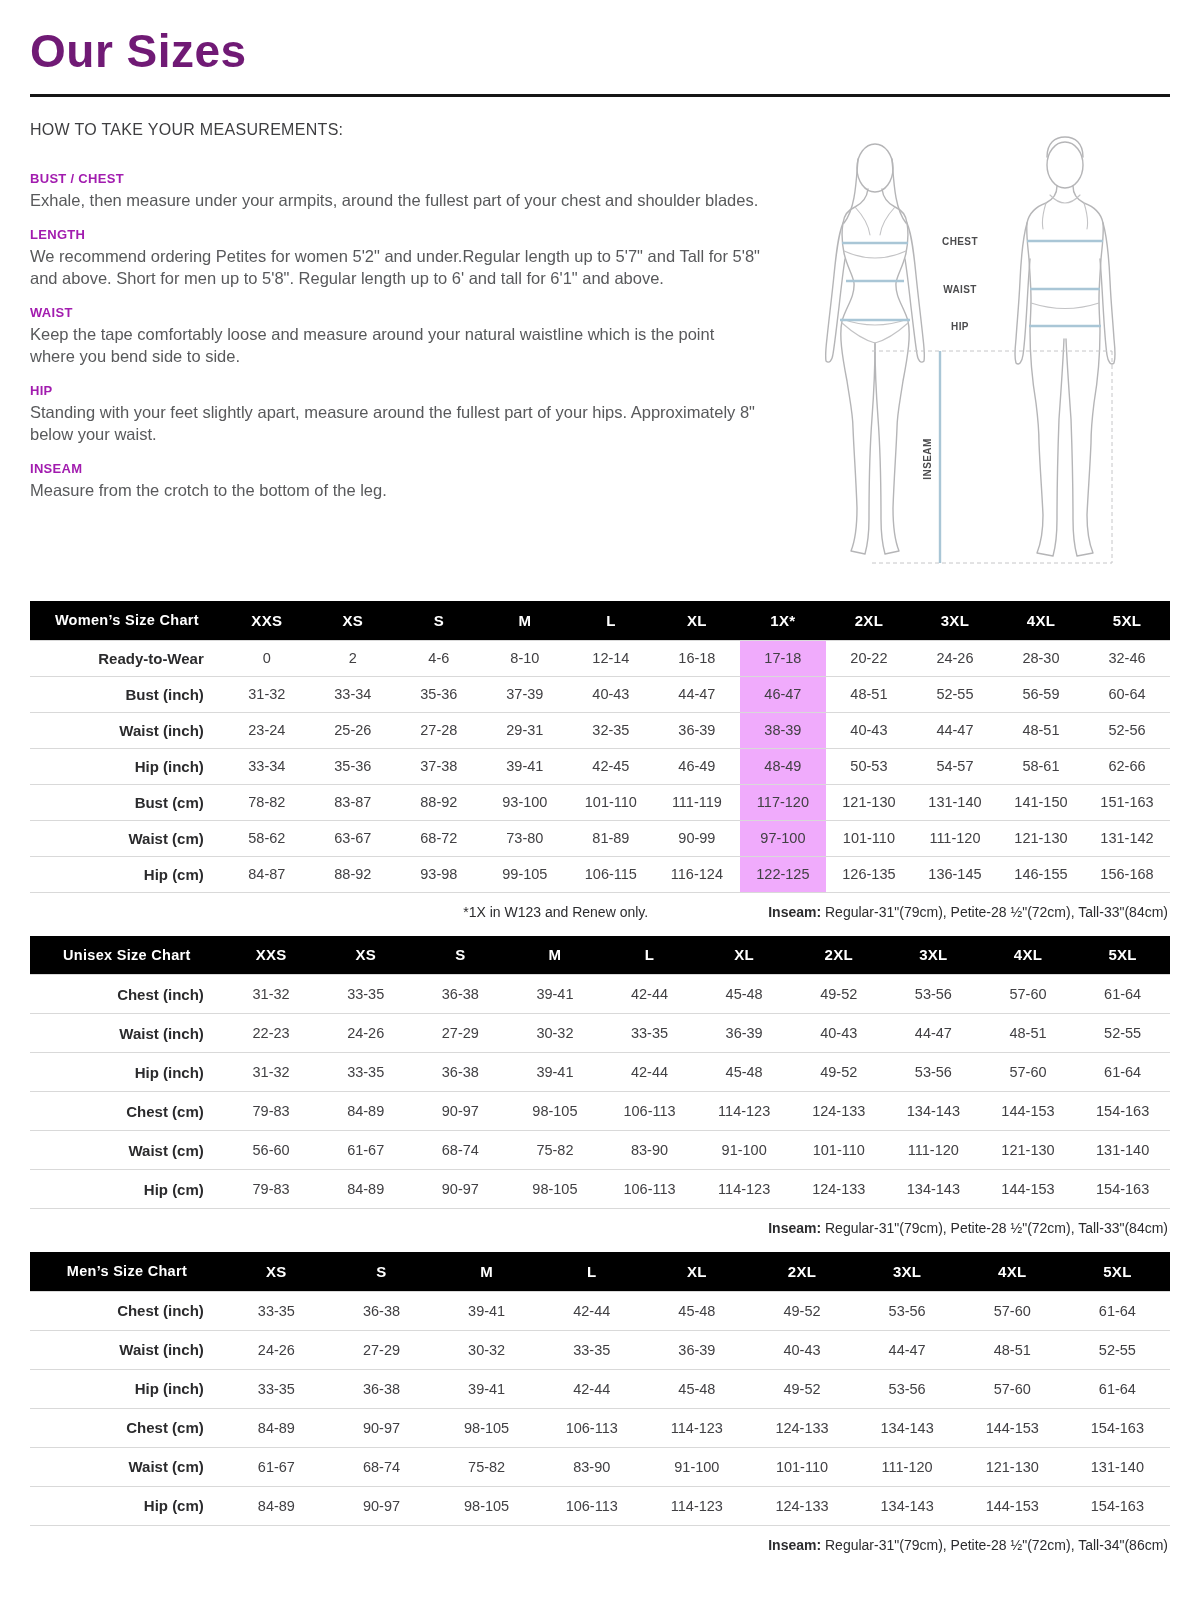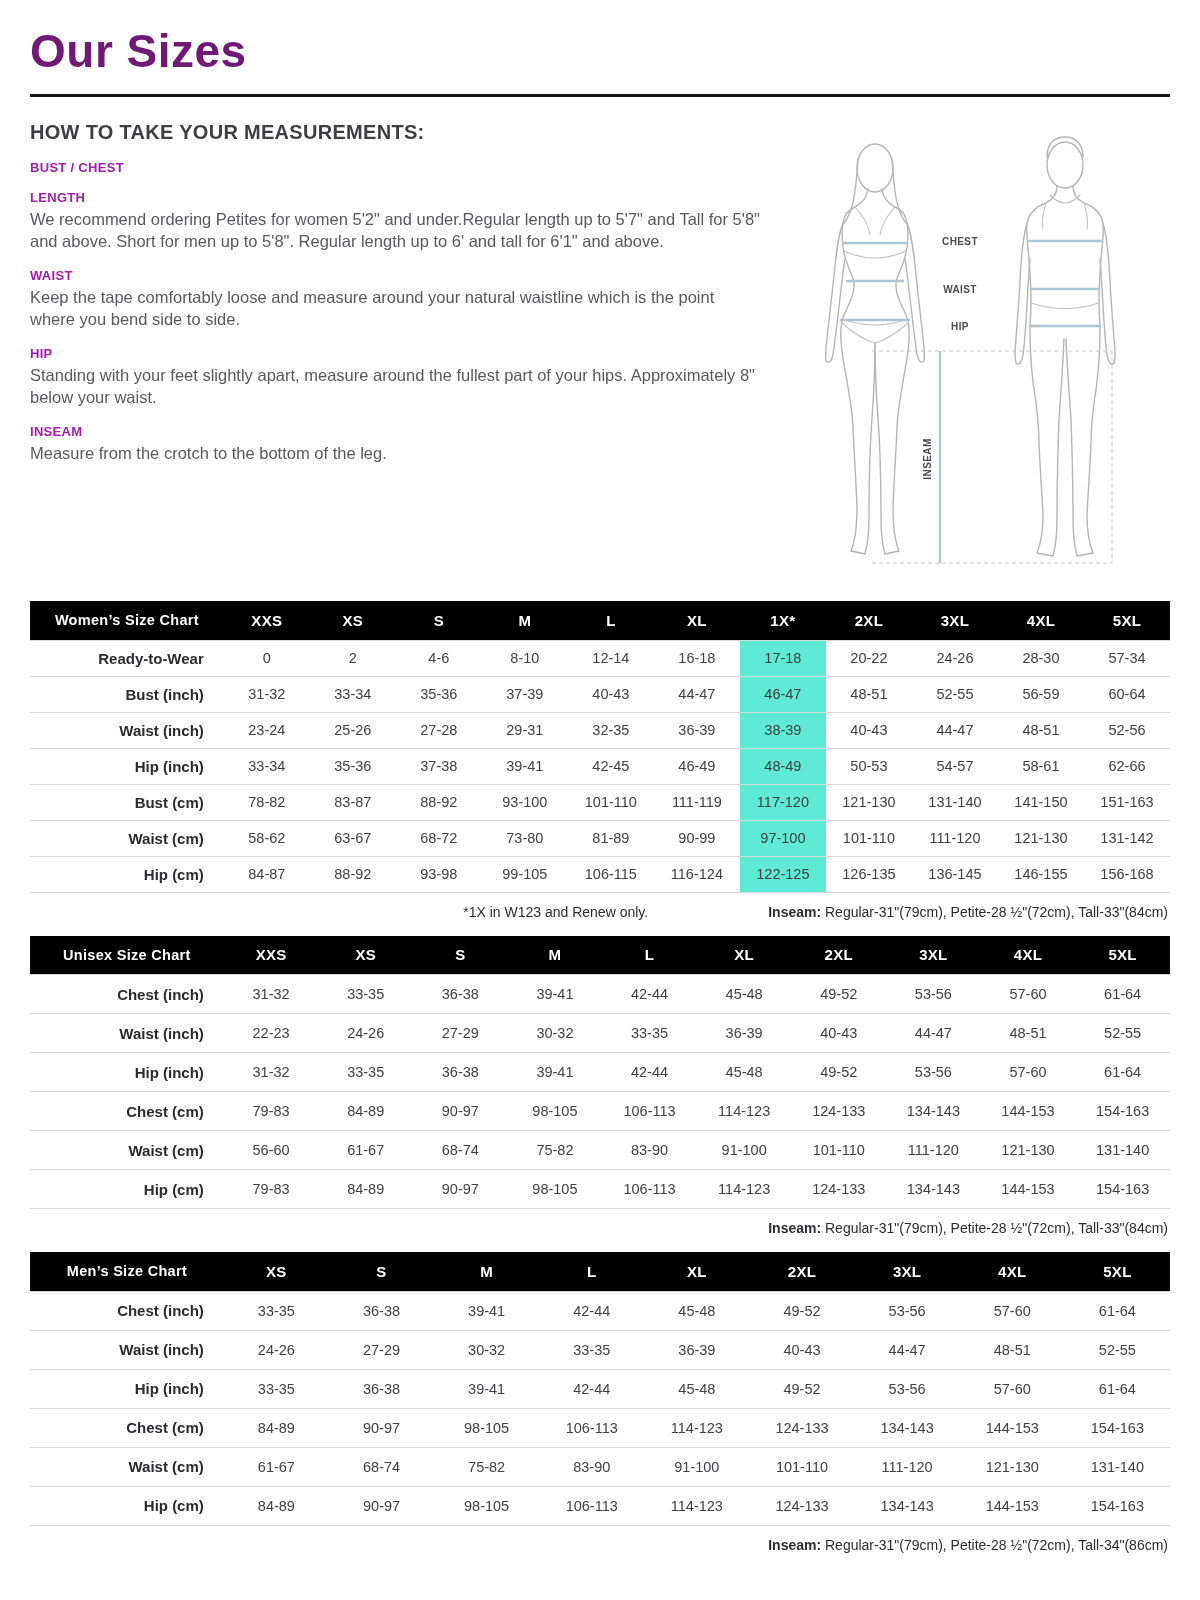--- a/index.html
+++ b/index.html
@@ -16,22 +16,22 @@
     font-weight:700;
     color:#701a75;
     letter-spacing:.5px;
     padding-bottom:16px;
     border-bottom:3px solid #161616;
   }
 
   .top-section { display:flex; margin-top:24px; }
   .instructions { flex:1; max-width:748px; padding-right:10px; }
   .instructions h2 {
-    font-size:20px; font-weight:700; color:#3e3e40;
-    letter-spacing:.3px; margin-bottom:16px;
+    font-size:16px; font-weight:400; color:#3e3e40;
+    letter-spacing:.3px; margin-bottom:32px;
   }
   .m-section { margin-bottom:15px; }
   .m-section h3 { font-size:13px; font-weight:700; color:#a21caf; margin-bottom:4px; letter-spacing:.3px; }
   .m-section p { font-size:16.5px; line-height:1.33; color:#58595b; }
 
   .figure-wrap { width:400px; padding-top:2px; }
   .figure-wrap svg { display:block; }
   .fig-outline { fill:none; stroke:#b5b5b7; stroke-width:1.4; stroke-linecap:round; stroke-linejoin:round; }
   .fig-garment { fill:none; stroke:#c3c3c5; stroke-width:1.1; stroke-linecap:round; }
   .meas-line { stroke:#a9c6d6; stroke-width:2.4; }
@@ -50,21 +50,21 @@
   .size-table td {
     text-align:center; font-size:14.5px; color:#414043;
     height:36px; border-top:1px solid #d9d9d9;
   }
   .size-table.rows-tall td { height:39px; }
   .size-table tbody tr:last-child td { border-bottom:1px solid #d9d9d9; }
   .size-table td.row-label {
     font-weight:700; color:#2b2b2d; text-align:right;
     padding-right:20px; font-size:15px;
   }
-  .size-table td.hl { background:#5eead4; }
+  .size-table td.hl { background:#f0abfc; }
 
   .table-note {
     display:flex; justify-content:flex-end; align-items:baseline;
     gap:120px; margin:11px 2px 6px 0;
     font-size:14px; color:#2c2c2e;
   }
   .table-note .b { font-weight:700; }
 </style>
 </head>
 <body>
@@ -72,20 +72,21 @@
 <div class="page">
 
   <h1 class="page-title">Our Sizes</h1>
 
   <div class="top-section">
     <div class="instructions">
       <h2>HOW TO TAKE YOUR MEASUREMENTS:</h2>
 
       <div class="m-section">
         <h3>BUST / CHEST</h3>
+        <p>Exhale, then measure under your armpits, around the fullest part of your chest and shoulder blades.</p>
       </div>
       <div class="m-section">
         <h3>LENGTH</h3>
         <p>We recommend ordering Petites for women 5'2" and under.Regular length up to 5'7" and Tall for 5'8" and above. Short for men up to 5'8". Regular length up to 6' and tall for 6'1" and above.</p>
       </div>
       <div class="m-section">
         <h3>WAIST</h3>
         <p>Keep the tape comfortably loose and measure around your natural waistline which is the point where you bend side to side.</p>
       </div>
       <div class="m-section">
@@ -165,21 +166,21 @@
             <td>0</td>
             <td>2</td>
             <td>4-6</td>
             <td>8-10</td>
             <td>12-14</td>
             <td>16-18</td>
             <td class="hl">17-18</td>
             <td>20-22</td>
             <td>24-26</td>
             <td>28-30</td>
-            <td>57-34</td>
+            <td>32-46</td>
           </tr>
           <tr>
             <td class="row-label">Bust (inch)</td>
             <td>31-32</td>
             <td>33-34</td>
             <td>35-36</td>
             <td>37-39</td>
             <td>40-43</td>
             <td>44-47</td>
             <td class="hl">46-47</td>

